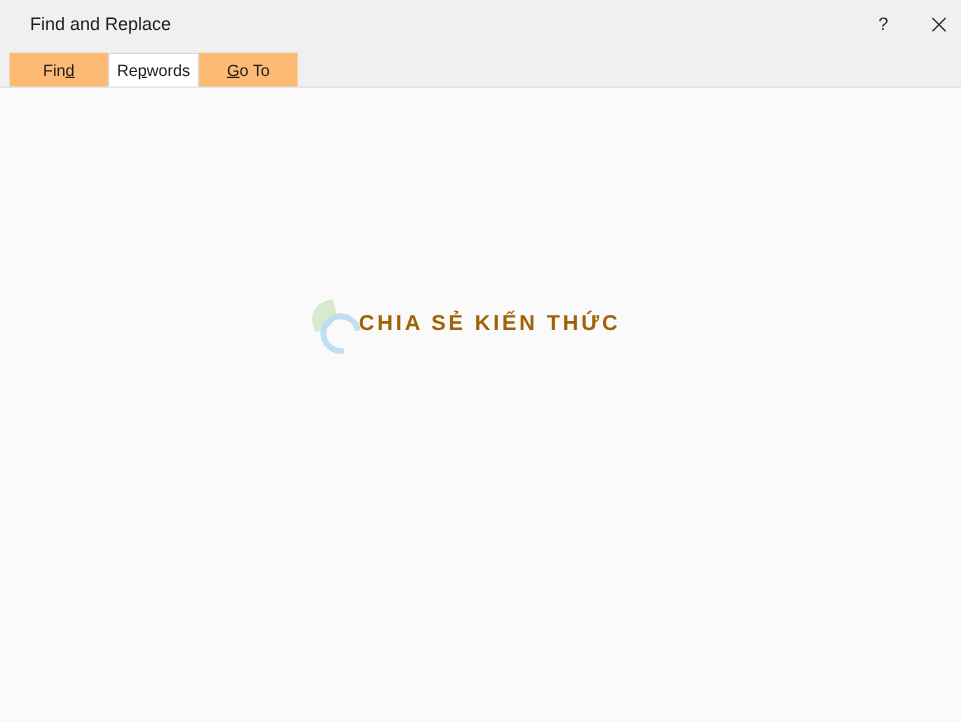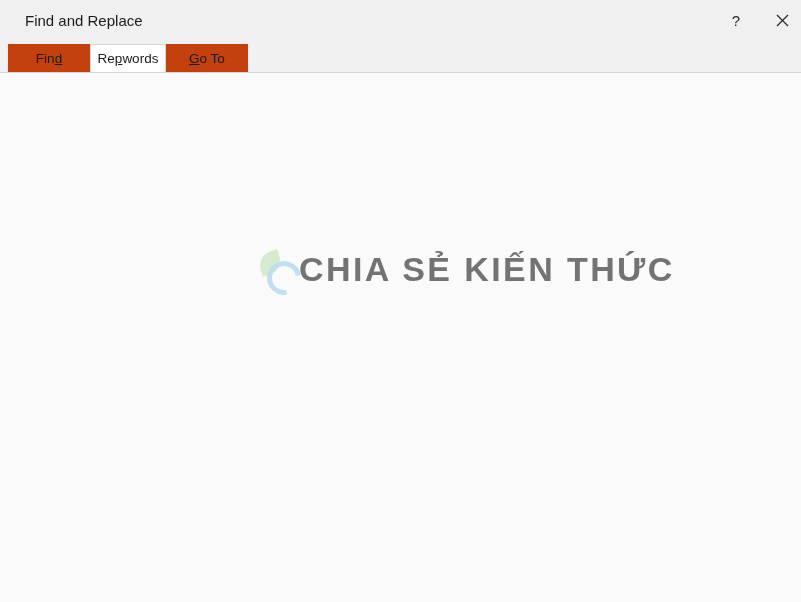--- a/index.html
+++ b/index.html
@@ -50,24 +50,24 @@
     position: absolute;
     left: 12px; top: 12px;
     width: 24px; height: 24px;
     border: 5px solid #bcdcf2;
     border-right-color: transparent;
     border-radius: 50%;
     transform: rotate(35deg);
     opacity: .9;
   }
   .wm-text {
-    font-size: 34px;
+    font-size: 18px;
     font-weight: bold;
     letter-spacing: 2.4px;
-    color: #737373;
+    color: #a16207;
     white-space: nowrap;
     line-height: 1;
   }
 
   
   .titlebar {
     position: absolute;
     left: 12px; top: 0;
     width: 801px;
     height: 40px;
@@ -108,21 +108,21 @@
   }
   .tab {
     position: absolute;
     top: 0;
     height: 28px;
     display: flex;
     align-items: center;
     justify-content: center;
     font-size: 13.5px;
     color: #1b1b1b;
-    background: #c2410c;
+    background: #fdba74;
     cursor: default;
     box-sizing: border-box;
   }
   .tab.active {
     background: #ffffff;
     border-top: 1px solid #d6d6d6;
     border-left: 1px solid #d6d6d6;
     border-right: 1px solid #d6d6d6;
   }
   .tab-find    { left: 8px;   width: 82px; }

